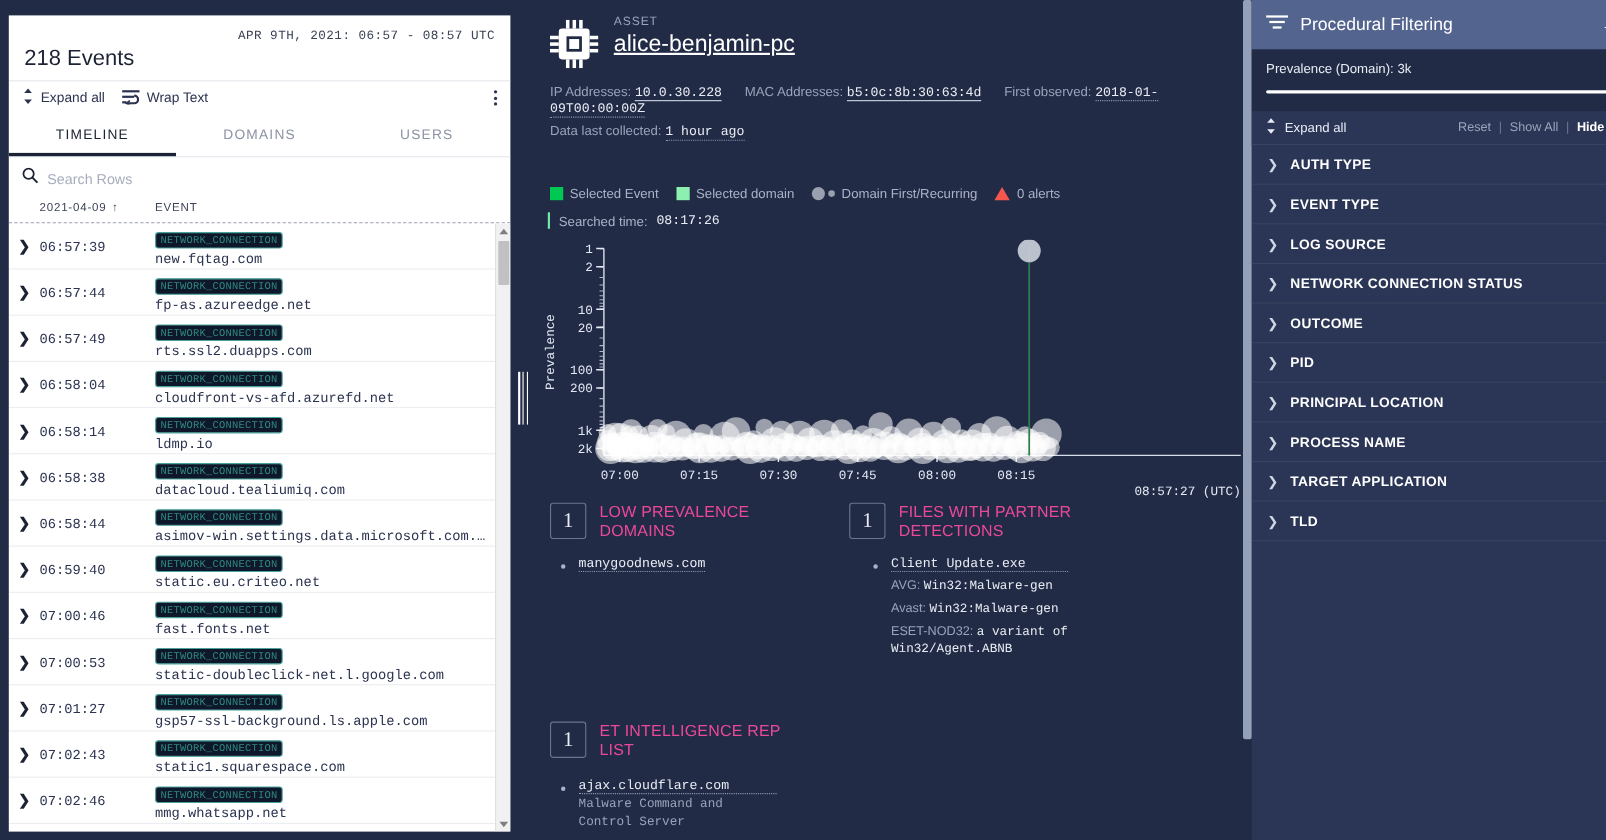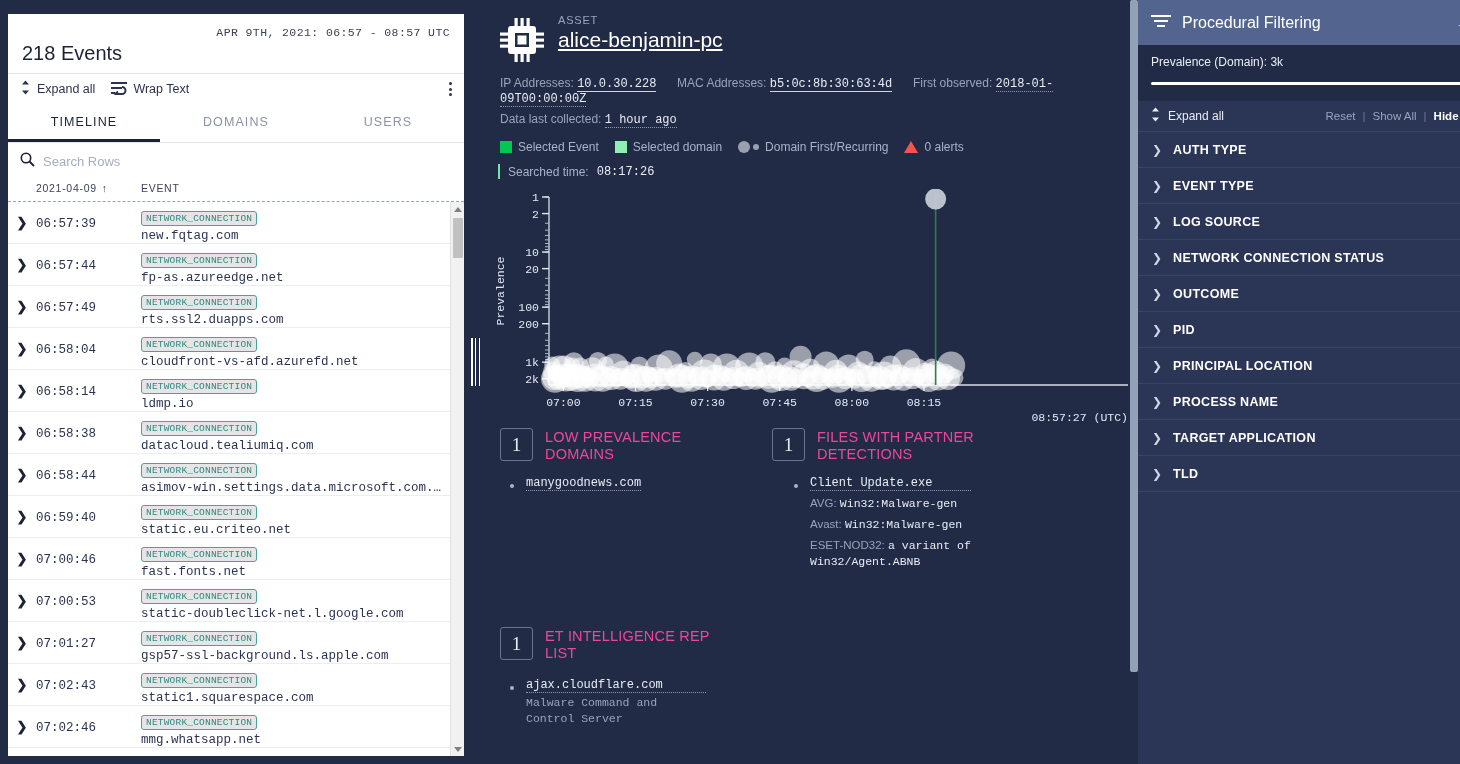--- a/index.html
+++ b/index.html
@@ -84,21 +84,21 @@
   }
   .ev-time {
     width: 105px; flex: none;
     font-family: "Liberation Mono", monospace;
     font-size: 12.5px; color: #2b3350; line-height: 34px;
   }
   .ev-main { flex: 1; min-width: 0; padding-right: 22px; }
   .ev-badge {
     display: inline-block;
     border: 1px solid #4aa39b; border-radius: 3px;
-    color: #2f8a82; background: #e5e5e5;
+    color: #2f8a82; background: #0f172a;
     font-family: "Liberation Mono", monospace;
     font-size: 9.5px; letter-spacing: 0.2px;
     padding: 1px 4px 1px 4px;
   }
   .ev-dom {
     font-family: "Liberation Mono", monospace;
     font-size: 12.5px; color: #2b3350; margin-top: 3px;
     white-space: nowrap; overflow: hidden; text-overflow: ellipsis;
   }
 
@@ -139,21 +139,21 @@
 
   .meta-line { padding-left: 12px; font-size: 12px; color: #9aa3bb; margin-top: 14px; }
   .meta-line + .meta-line { margin-top: 6px; }
   .meta-k { color: #9aa3bb; }
   .meta-v { color: #e8ecf5; font-family: "Liberation Mono", monospace; font-size: 12px; }
   .meta-v.solid { border-bottom: 1px solid #cfd6e6; cursor: pointer; }
   .meta-v.dotted { border-bottom: 1px dotted #8e98b2; cursor: pointer; }
   .meta-sp { display: inline-block; width: 14px; }
 
   .legend { display: flex; align-items: center; gap: 16px; padding-left: 12px; margin-top: 13px; }
-  .lg { display: flex; align-items: center; gap: 6px; font-size: 12px; color: #aab2c8; }
+  .lg { display: flex; align-items: center; gap: 6px; font-size: 12px; color: #aab2c8; margin-top: 29px; }
   .sw { width: 12px; height: 12px; display: block; }
   .dot-pair { display: flex; align-items: center; gap: 3px; }
   .dot-l { width: 12px; height: 12px; border-radius: 50%; background: #9aa0ad; display: block; }
   .dot-s { width: 6px; height: 6px; border-radius: 50%; background: #9aa0ad; display: block; }
   .tri {
     width: 0; height: 0; border-left: 7px solid transparent;
     border-right: 7px solid transparent; border-bottom: 12px solid #f4564e;
   }
   .searched {
     display: flex; align-items: center; gap: 8px;

